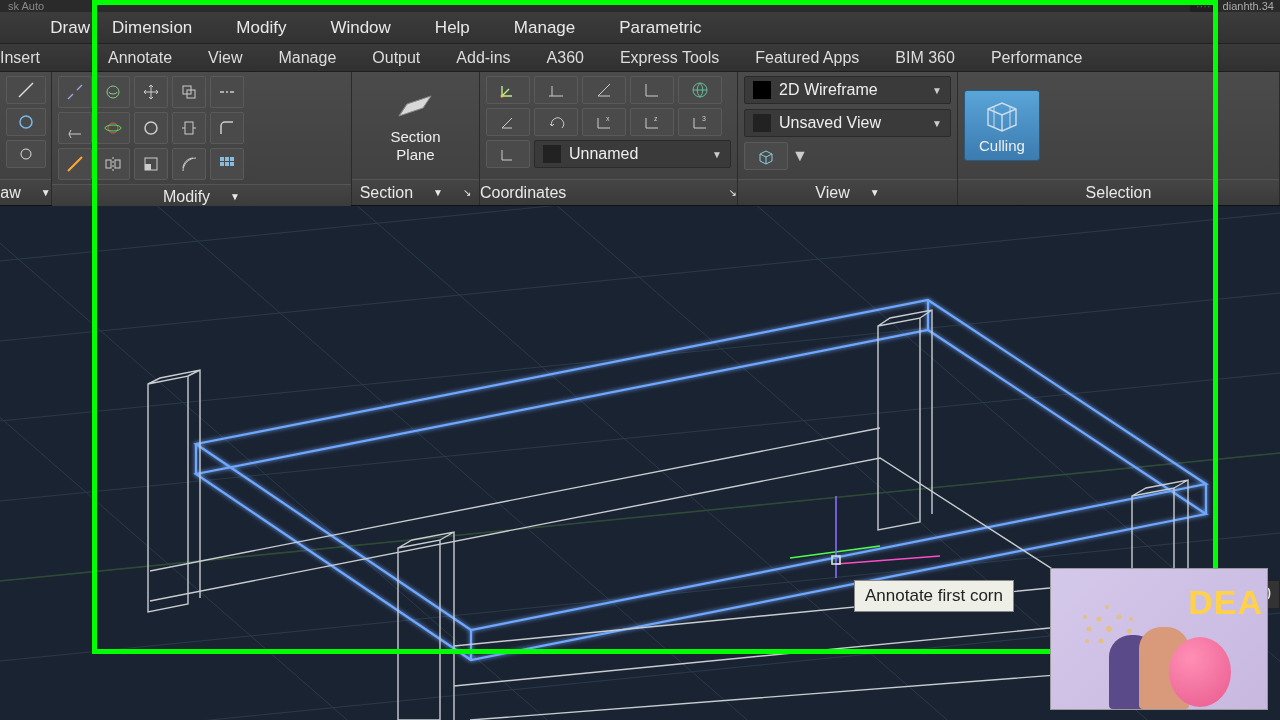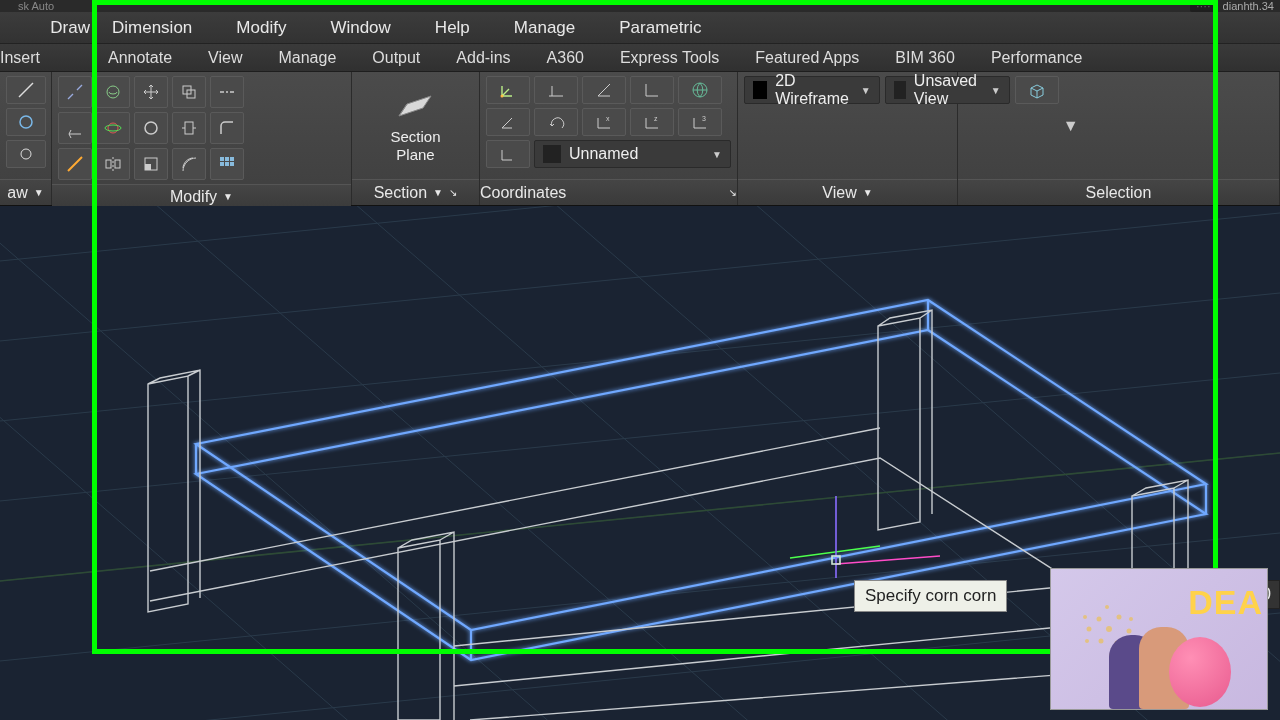--- a/index.html
+++ b/index.html
@@ -1,40 +1,40 @@
 <!DOCTYPE html>
 <html><head>
 <meta charset="utf-8">
 <style>
 *{margin:0;padding:0;box-sizing:border-box;font-family:"Segoe UI",Arial,sans-serif;user-select:none}
 body{width:1280px;height:720px;background:#1a2332;overflow:hidden;position:relative}
 
 
-.titlebar{height:12px;background:#2a2a2a;display:flex;align-items:center;font-size:11px;color:#888;padding-left:18px}
+.titlebar{height:12px;background:#2a2a2a;display:flex;align-items:center;font-size:11px;color:#888;padding-left:8px}
 .titlebar .right{margin-left:auto;display:flex;align-items:center;gap:6px;padding-right:6px;color:#aaa}
 .searchph{background:#1e1e1e;padding:0 6px;border-radius:2px;color:#666}
 
 
 .greenframe{position:absolute;left:92px;top:0;width:1126px;height:654px;border:5px solid #00ff00;pointer-events:none;z-index:50}
 
 
 .menubar{height:32px;background:linear-gradient(#3c3c3c,#323232);display:flex;align-items:center;font-size:17px;color:#e8e8e8;border-bottom:1px solid #222}
 .menubar .mleft{width:90px;text-align:right}
 .menubar .mi{padding:0 22px;cursor:default}
 
 
 .ribtabs{height:28px;background:linear-gradient(#3a3a3a,#303030);display:flex;align-items:center;font-size:16px;color:#ddd;border-bottom:1px solid #1e1e1e}
 .ribtabs .t{padding:0 18px}
 .ribtabs .tleft{width:90px;text-align:left}
 
 
 .ribbon{height:134px;background:linear-gradient(#4b4b4b,#3f3f3f);display:flex;border-bottom:1px solid #111}
 .panel{border-right:1px solid #2b2b2b;display:flex;flex-direction:column}
 .panel .body{flex:1;display:flex;align-items:center;padding:4px 6px;gap:4px}
-.panel .label{height:26px;line-height:24px;text-align:center;font-size:16px;color:#e8e8e8;background:linear-gradient(#454545,#3a3a3a);border-top:1px solid #555;cursor:default;display:flex;justify-content:center;align-items:flex-end;gap:6px}
+.panel .label{height:26px;line-height:24px;text-align:center;font-size:16px;color:#e8e8e8;background:linear-gradient(#454545,#3a3a3a);border-top:1px solid #555;cursor:default;display:flex;justify-content:center;align-items:flex-end;gap:20px}
 .panel .label .dd{font-size:10px}
 .smallgrid{display:grid;grid-template-columns:repeat(5,34px);grid-auto-rows:32px;gap:4px}
 .ico{background:#4a4a4a;border:1px solid #5a5a5a;border-radius:2px;display:flex;align-items:center;justify-content:center;color:#ddd;font-size:12px;cursor:default}
 .ico svg{width:20px;height:20px}
 .bigbtn{display:flex;flex-direction:column;align-items:center;justify-content:center;padding:6px 14px;color:#eee;font-size:15px;line-height:1.15;text-align:center;border:1px solid transparent;border-radius:3px;cursor:default}
 .bigbtn.active{background:linear-gradient(#5aa5d8,#3b7bb0);border-color:#2a5a80}
 .bigbtn .bicon{width:44px;height:36px;margin-bottom:4px;display:flex;align-items:center;justify-content:center}
 .combo{background:#3a3a3a;border:1px solid #2a2a2a;height:28px;display:flex;align-items:center;padding:0 8px;color:#eee;font-size:16px;gap:8px;border-radius:2px;cursor:default}
 .combo .cicon{width:18px;height:18px;background:#222;display:inline-block}
 .combo .cdd{margin-left:auto;font-size:10px;color:#ccc}
@@ -314,21 +314,21 @@
         </div>
       </div>
     </div>
     <div class="label">
         <span>Coordinates</span>
         <span style="margin-left:auto;font-size:10px">↘</span>
       </div>
   </div>
 
   <div class="panel" style="width:220px">
-    <div class="body" style="flex-direction:row;gap:5px;align-items:stretch">
+    <div class="body" style="flex-direction:column;gap:5px;align-items:stretch">
       <div class="combo">
         <span class="cicon" style="background:#000"></span>
         <span>2D Wireframe</span>
         <span class="cdd">▼</span>
       </div>
       <div class="combo">
         <span class="cicon"></span>
         <span>Unsaved View</span>
         <span class="cdd">▼</span>
       </div>
@@ -342,20 +342,30 @@
       </div>
     </div>
     <div class="label">
         <span>View</span>
         <span class="dd">▼</span>
       </div>
   </div>
 
   <div class="panel" style="flex:1">
     <div class="body" style="justify-content:flex-start;gap:2px">
+      <div class="bigbtn active">
+        <span class="bicon">
+            <svg viewBox="0 0 44 36">
+              <path d="M8 28L8 12 22 6 36 12 36 28 22 34z M8 12L22 18 36 12 M22 18v16" fill="none" stroke="#cde" stroke-width="1.4"></path>
+              <line x1="14" y1="10" x2="14" y2="30" stroke="#cde"></line>
+              <line x1="30" y1="10" x2="30" y2="30" stroke="#cde"></line>
+            </svg>
+          </span>
+        <span>Culling</span>
+      </div>
     </div>
     <div class="label">
         <span>Selection</span>
       </div>
   </div>
 </div>
 
 <div class="viewport">
   <svg width="1280" height="514" viewBox="0 0 1280 514">
 
@@ -417,21 +427,21 @@
 
     <g stroke-width="1.6">
       <line x1="790" y1="352" x2="880" y2="340" stroke="#4cff4c"></line>
       <line x1="836" y1="290" x2="836" y2="372" stroke="#8a6cff"></line>
       <line x1="836" y1="358" x2="940" y2="350" stroke="#ff4cc8"></line>
       <rect x="832" y="350" width="8" height="8" fill="none" stroke="#cfe8d8"></rect>
     </g>
   </svg>
 
   <div class="tooltip" style="left:854px;top:374px">
-    <span>Specify corn corn</span>
+    <span>Annotate first corn</span>
   </div>
   <div class="readout" style="top:374px">
     <span>0.00</span>
   </div>
 </div>
 
 <div class="cam">
   <svg class="dots" viewBox="0 0 120 100">
       <g fill="#f0c040">
         <circle cx="50" cy="50" r="3"></circle>

